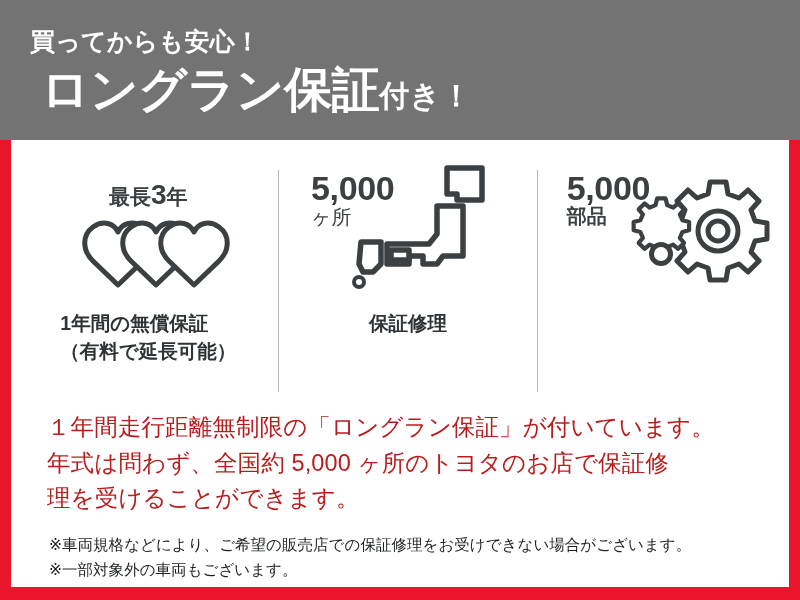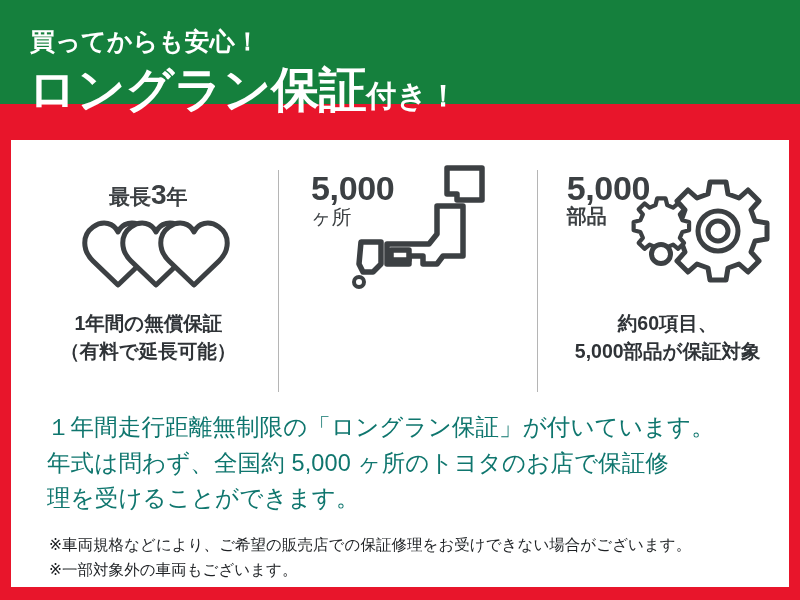--- a/index.html
+++ b/index.html
@@ -19,22 +19,22 @@
     background: #E8152B;
     overflow: hidden;
   }
 
   
   .header {
     position: absolute;
     left: 0;
     top: 0;
     width: 800px;
-    height: 104px;
-    background: #15803d;
+    height: 140px;
+    background: #737373;
     box-sizing: border-box;
     padding-left: 30px;
   }
   .header-kicker {
     position: absolute;
     left: 30px;
     top: 29px;
     color: #ffffff;
     font-size: 25px;
     font-weight: bold;
@@ -47,20 +47,21 @@
     left: 28px;
     top: 66px;
     line-height: 1;
     white-space: nowrap;
     color: #ffffff;
   }
   .header-main .big {
     font-size: 48px;
     font-weight: bold;
     letter-spacing: -0.01em;
+    margin-left: 13px;
   }
   .header-main .small {
     font-size: 30px;
     font-weight: bold;
     letter-spacing: 0.02em;
   }
 
   
   .card {
     position: absolute;
@@ -167,36 +168,35 @@
     margin-top: 3px;
   }
   .col3 svg.icon-svg {
     position: absolute;
     left: 78px;
     top: 22px;
   }
 
   .feature-caption {
     margin-top: 4px;
-    text-align: center;
     color: #2f3337;
     font-size: 19.5px;
     font-weight: bold;
     line-height: 1.42;
     white-space: nowrap;
   }
   .feature-caption span { display: block; }
 
   
   .body-copy {
     position: absolute;
     left: 36px;
     top: 270px;
     width: 720px;
-    color: #0f766e;
+    color: #b91c1c;
     font-size: 23.5px;
     font-weight: normal;
     line-height: 1.52;
     letter-spacing: 0.005em;
   }
   .body-copy span { display: block; white-space: nowrap; }
 
   
   .notes {
     position: absolute;
@@ -262,20 +262,21 @@
 
               <path d="M8 122 m -5 0 a 5 5 0 1 0 10 0 a 5 5 0 1 0 -10 0" stroke-width="4"></path>
             </g>
           </svg>
           <div class="num-label">
             <span class="line1">5,000</span>
             <span class="line2">ヶ所</span>
           </div>
         </div>
         <div class="feature-caption">
+          <span>保証修理</span>
         </div>
       </div>
 
       <div class="divider"></div>
 
       <div class="feature-col col3">
         <div class="icon-block">
           <svg class="icon-svg" width="140" height="120" viewBox="0 0 140 120">
             <g fill="#ffffff" stroke="#3c4043" stroke-width="5" stroke-linejoin="round" stroke-linecap="round">
 
@@ -285,24 +286,20 @@
 
               <path d="M24 60 L34 60 L36 68 L43 71 L49 66 L56 73 L51 79 L54 86 L62 88 L62 98 L54 100 L51 107 L56 113 L49 120 L43 115 L36 118 L34 126 L24 126 L22 118 L15 115 L9 120 L2 113 L7 107 L4 100 L-4 98 L-4 88 L4 86 L7 79 L2 73 L9 66 L15 71 L22 68 Z" transform="translate(6,-28) scale(0.84)"></path>
               <circle cx="30" cy="78" r="9.5"></circle>
             </g>
           </svg>
           <div class="num-label">
             <span class="line1">5,000</span>
             <span class="line2">部品</span>
           </div>
         </div>
-        <div class="feature-caption">
-          <span>約60項目、</span>
-          <span>5,000部品が保証対象</span>
-        </div>
       </div>
 
     </div>
 
     <div class="body-copy">
       <span>１年間走行距離無制限の「ロングラン保証」が付いています。</span>
       <span>年式は問わず、全国約 5,000 ヶ所のトヨタのお店で保証修</span>
       <span>理を受けることができます。</span>
     </div>
 

